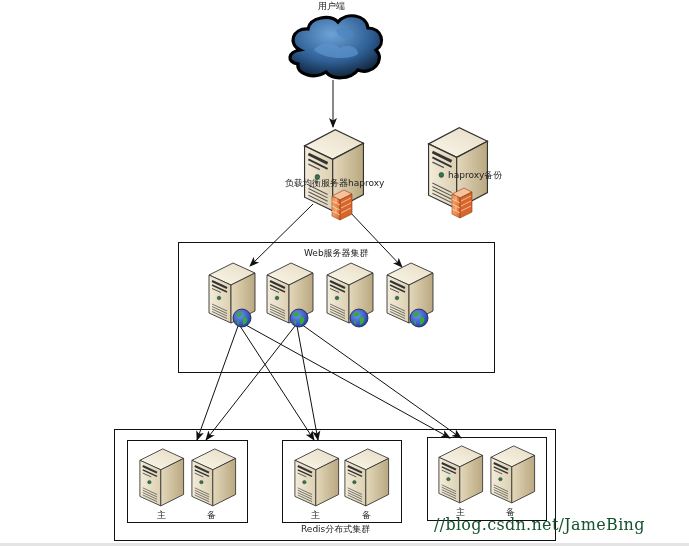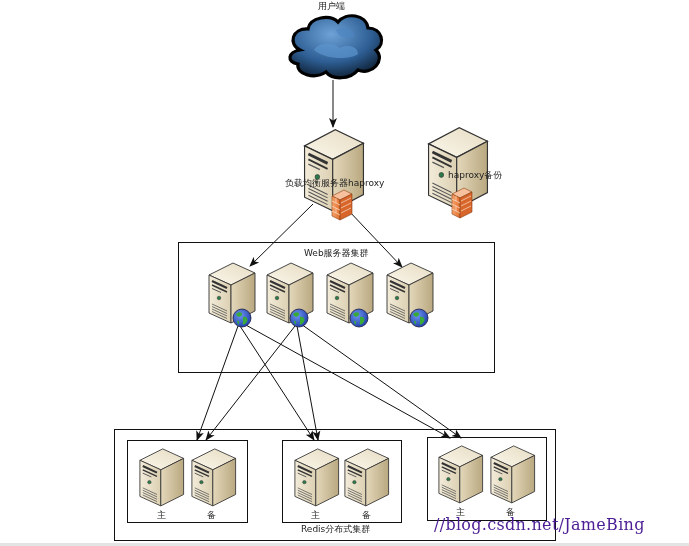--- a/index.html
+++ b/index.html
@@ -3,21 +3,21 @@
 <meta charset="utf-8">
 <style>
   html, body { margin: 0; padding: 0; background: #ffffff; }
   body { width: 689px; height: 546px; position: relative; overflow: hidden;
          font-family: "DejaVu Sans", sans-serif; }
   #stage { position: absolute; left: 0; top: 0; width: 689px; height: 418px; }
   .lbl { position: absolute; font-size: 9px; color: #222; white-space: nowrap; line-height: 1; }
   .box { position: absolute; border: 1.3px solid #111; box-sizing: border-box; }
   .bottom-strip { position: absolute; left: 0; top: 543px; width: 689px; height: 3px; background: #e4e4e4; }
   .watermark { position: absolute; left: 434px; top: 515px; font-family: "DejaVu Serif", serif;
-               font-size: 16px; color: #4c1d95; letter-spacing: 0.3px; white-space: nowrap; }
+               font-size: 16px; color: #14532d; letter-spacing: 0.3px; white-space: nowrap; }
 </style>
 </head>
 <body>
 
 <div id="stage">
 
   <svg width="689" height="546" style="position:absolute;left:0;top:0">
     <defs>
       <linearGradient id="gFront" x1="0" y1="0" x2="1" y2="0">
         <stop offset="0" stop-color="#f3ecda"></stop>

